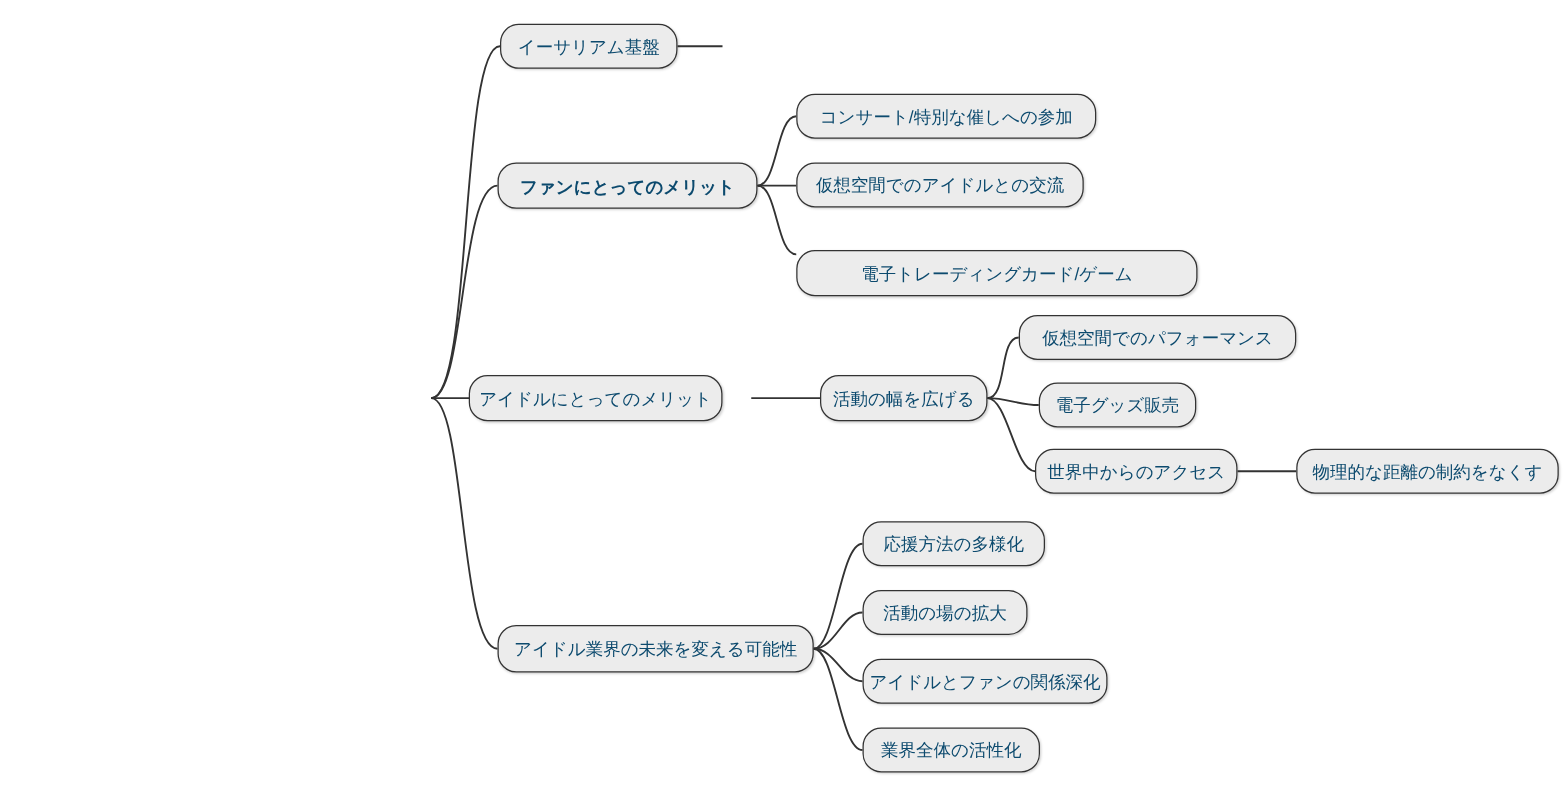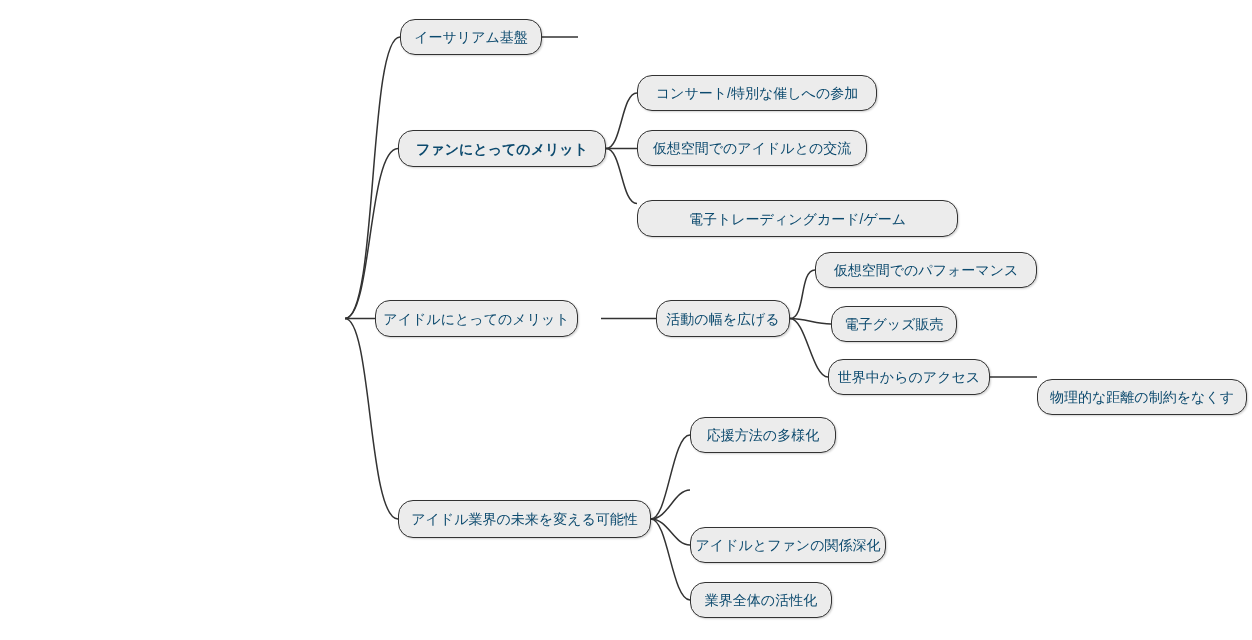--- a/index.html
+++ b/index.html
@@ -86,24 +86,25 @@
   <div class="node" style="left:375px; top:300px; width:203px; height:37px;">アイドルにとってのメリット</div>
 
   <div class="node" style="left:656px; top:300px; width:134px; height:37px;">活動の幅を広げる</div>
 
   <div class="node" style="left:815px; top:252px; width:222px; height:36px;">仮想空間でのパフォーマンス</div>
 
   <div class="node" style="left:831px; top:306px; width:126px; height:36px;">電子グッズ販売</div>
 
   <div class="node" style="left:828px; top:359px; width:162px; height:36px;">世界中からのアクセス</div>
 
-  <div class="node" style="left:1037px; top:359px; width:210px; height:36px;margin-top:20px;">物理的な距離の制約をなくす</div>
+  <div class="node" style="left:1037px; top:359px; width:210px; height:36px;">物理的な距離の制約をなくす</div>
 
   <div class="node" style="left:398px; top:500px; width:253px; height:38px;text-align:center;">アイドル業界の未来を変える可能性</div>
 
   <div class="node" style="left:690px; top:417px; width:146px; height:36px;">応援方法の多様化</div>
 
+  <div class="node" style="left:690px; top:472px; width:132px; height:36px;">活動の場の拡大</div>
 
   <div class="node" style="left:690px; top:527px; width:196px; height:36px;">アイドルとファンの関係深化</div>
 
   <div class="node" style="left:690px; top:582px; width:142px; height:36px;">業界全体の活性化</div>
 
 </div>
 
 </body></html>

